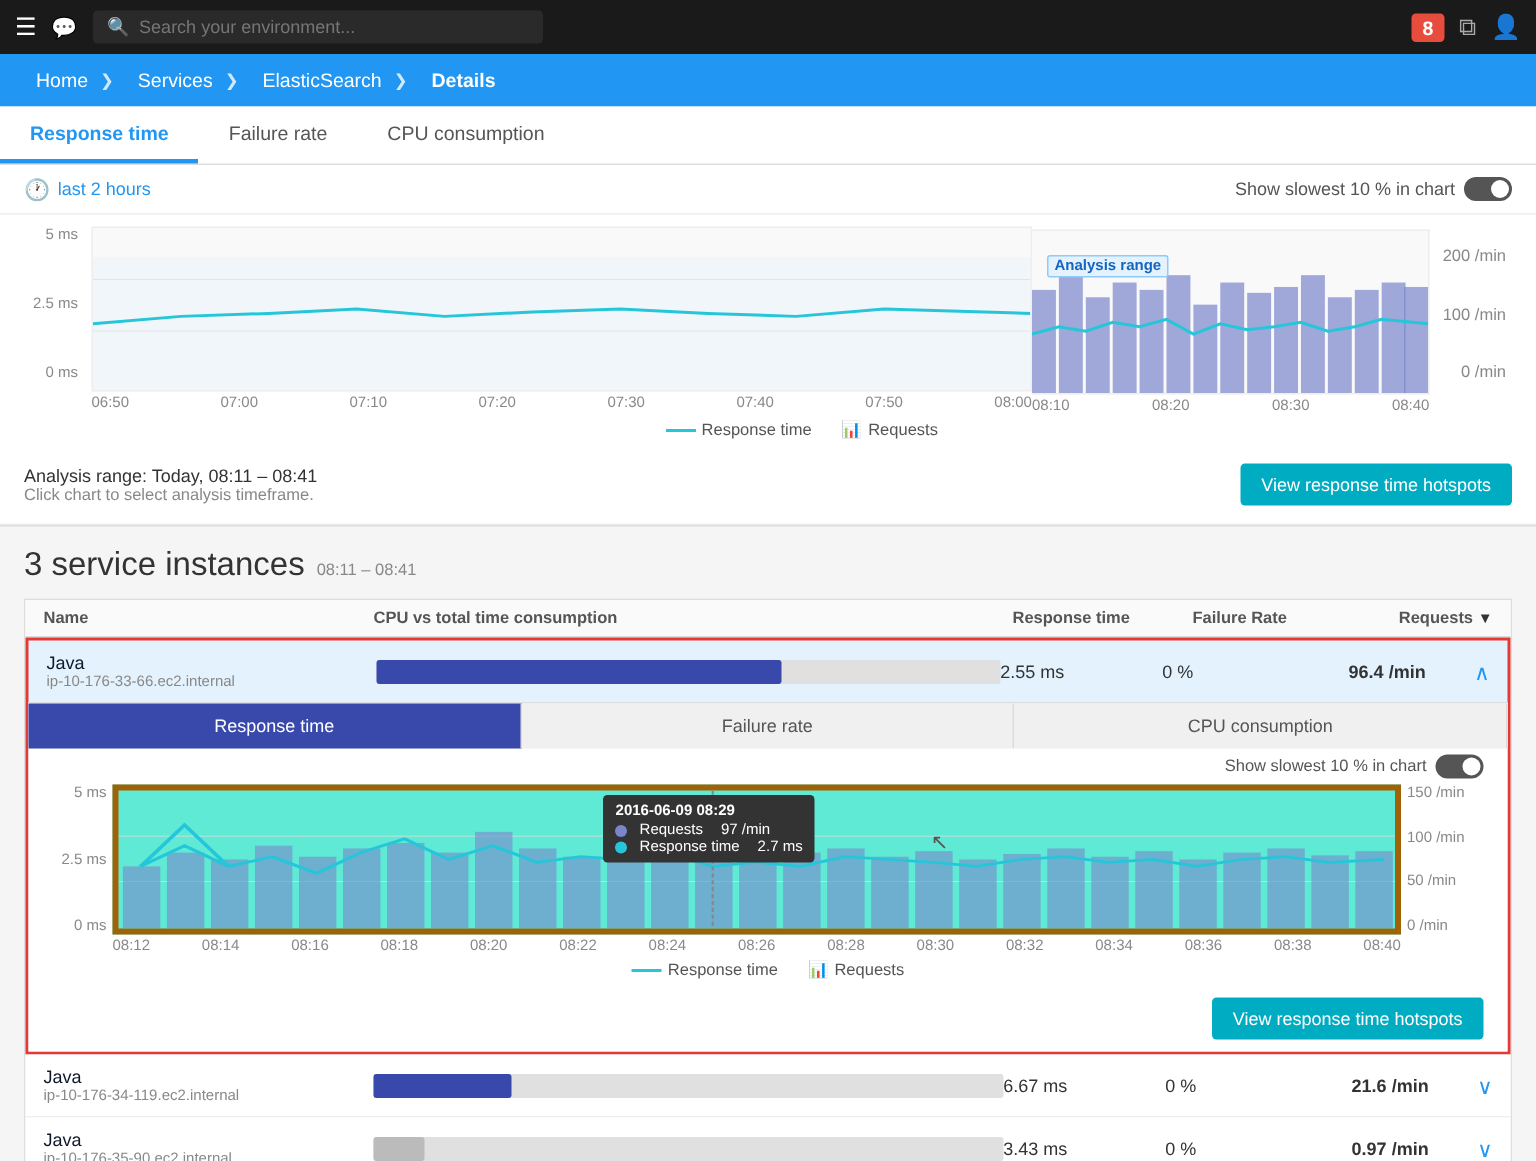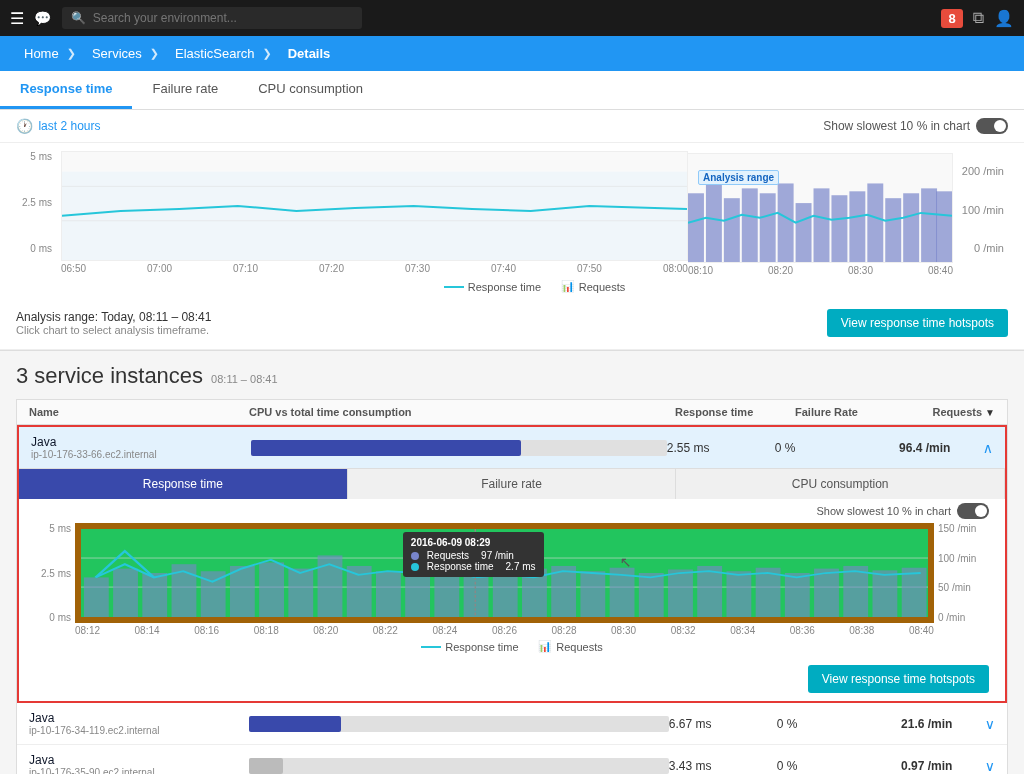--- a/index.html
+++ b/index.html
@@ -319,22 +319,22 @@
       display: flex;
       flex-direction: column;
       justify-content: space-between;
       font-size: 10px;
       color: #888;
       padding-left: 4px;
       text-align: left;
     }
     .mini-chart-inner {
       flex: 1;
-      background: #22c55e;
-      border: 6px solid #a16207;
+      background: #5eead4;
+      border: 4px solid #a16207;
       position: relative;
       overflow: hidden;
     }
 
     
     .chart-tooltip {
       position: absolute;
       background: #333;
       color: #fff;
       font-size: 10px;

